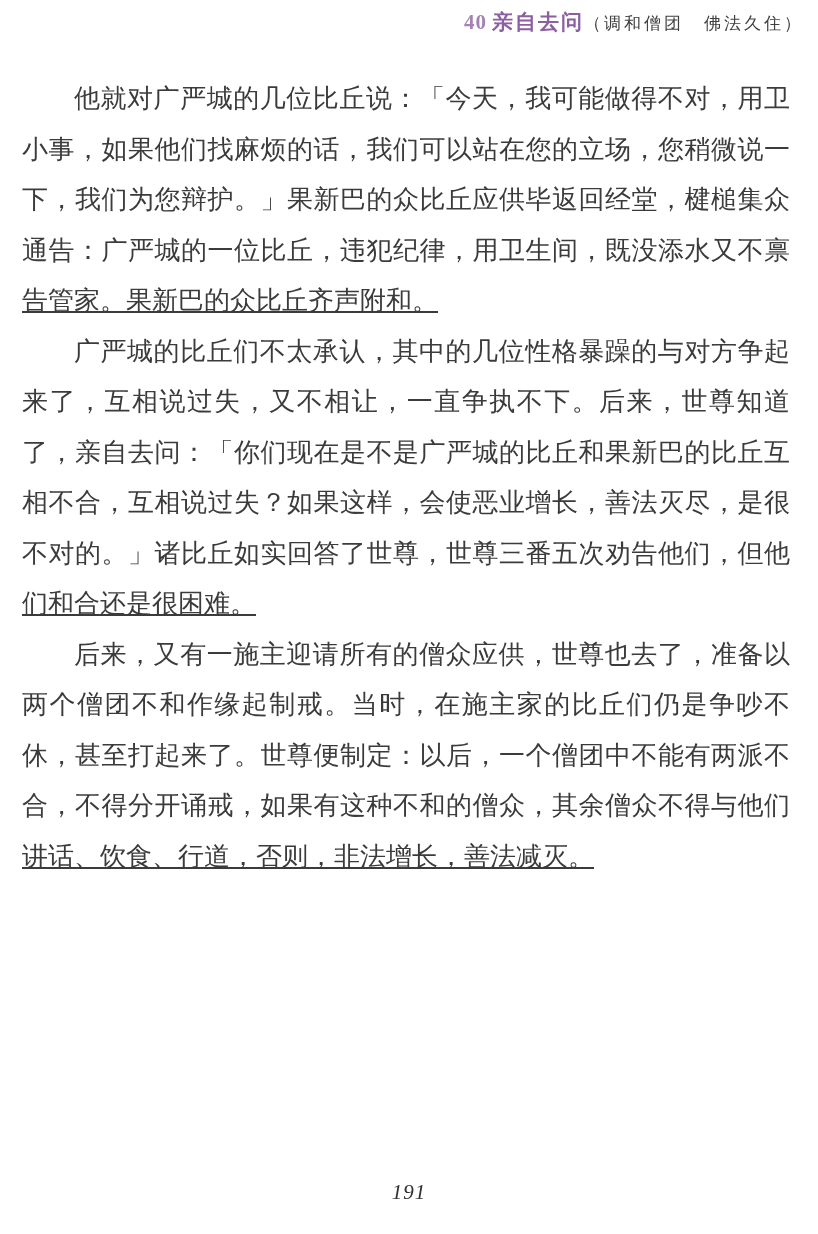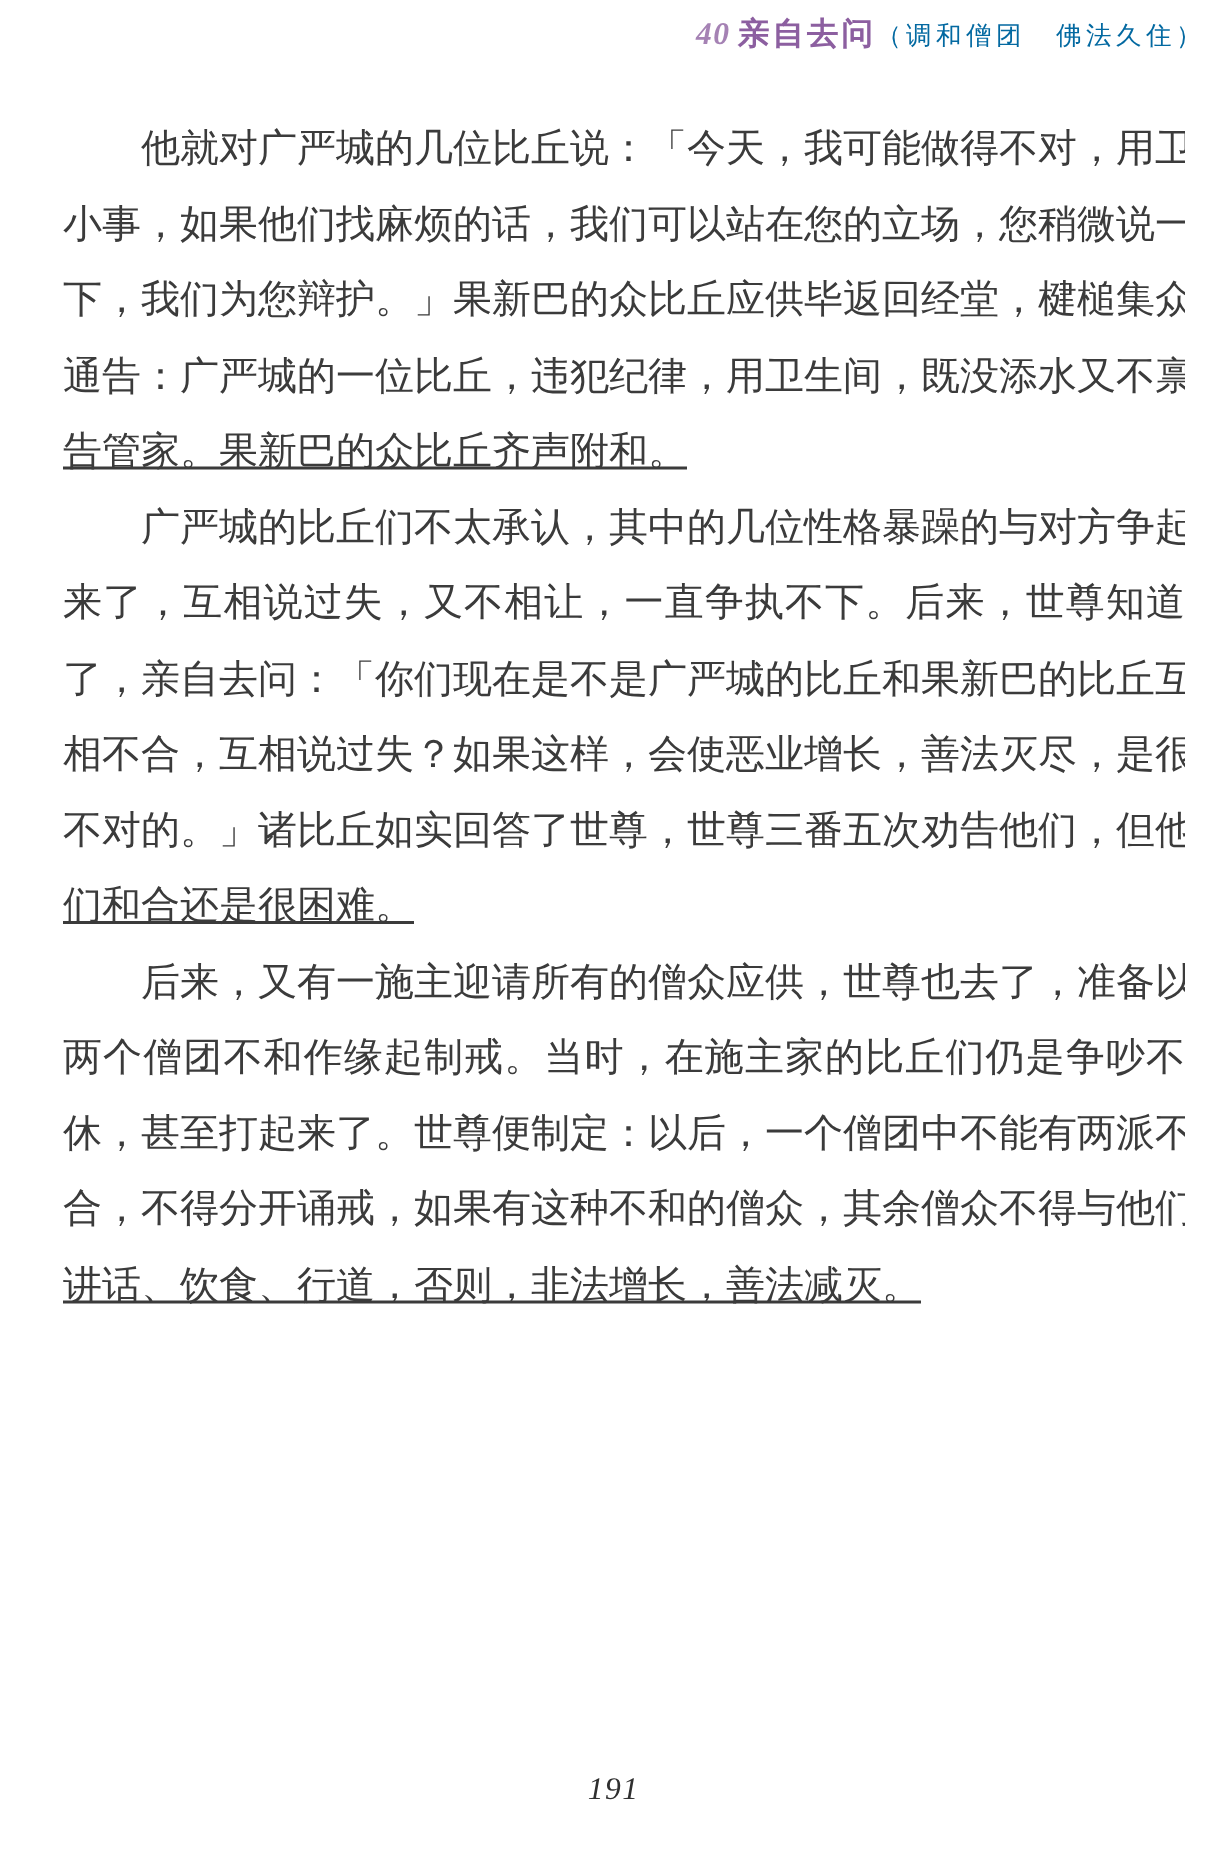--- a/index.html
+++ b/index.html
@@ -21,54 +21,52 @@
     position: absolute;
     top: 8px;
     right: 14px;
     white-space: nowrap;
     text-align: right;
     line-height: 28px;
   }
   .chapter-number {
     font-size: 21px;
     font-weight: bold;
-    font-style: italic;
     color: #a582b4;
     margin-right: 5px;
     letter-spacing: 1px;
   }
   .chapter-title {
     font-size: 21px;
     font-weight: bold;
     color: #8c5fa0;
     letter-spacing: 2px;
   }
   .chapter-subtitle {
     font-size: 17px;
-    color: #0369a1;
+    color: #404040;
     letter-spacing: 3px;
   }
   
   .text-body {
     position: absolute;
     top: 74px;
     left: 22px;
     width: 768px;
     font-size: 26px;
     line-height: 50.5px;
     color: #3b3b3b;
   }
   .para { margin: 0; padding: 0; }
   .line {
     height: 50.5px;
     text-align: justify;
     text-align-last: justify;
     overflow: hidden;
     white-space: nowrap;
-    margin-left: 20px;
   }
   .line.first { text-indent: 2em; }
   .line.last {
     text-align: left;
     text-align-last: left;
     text-decoration: underline;
   }
   
   .page-number {
     position: absolute;

